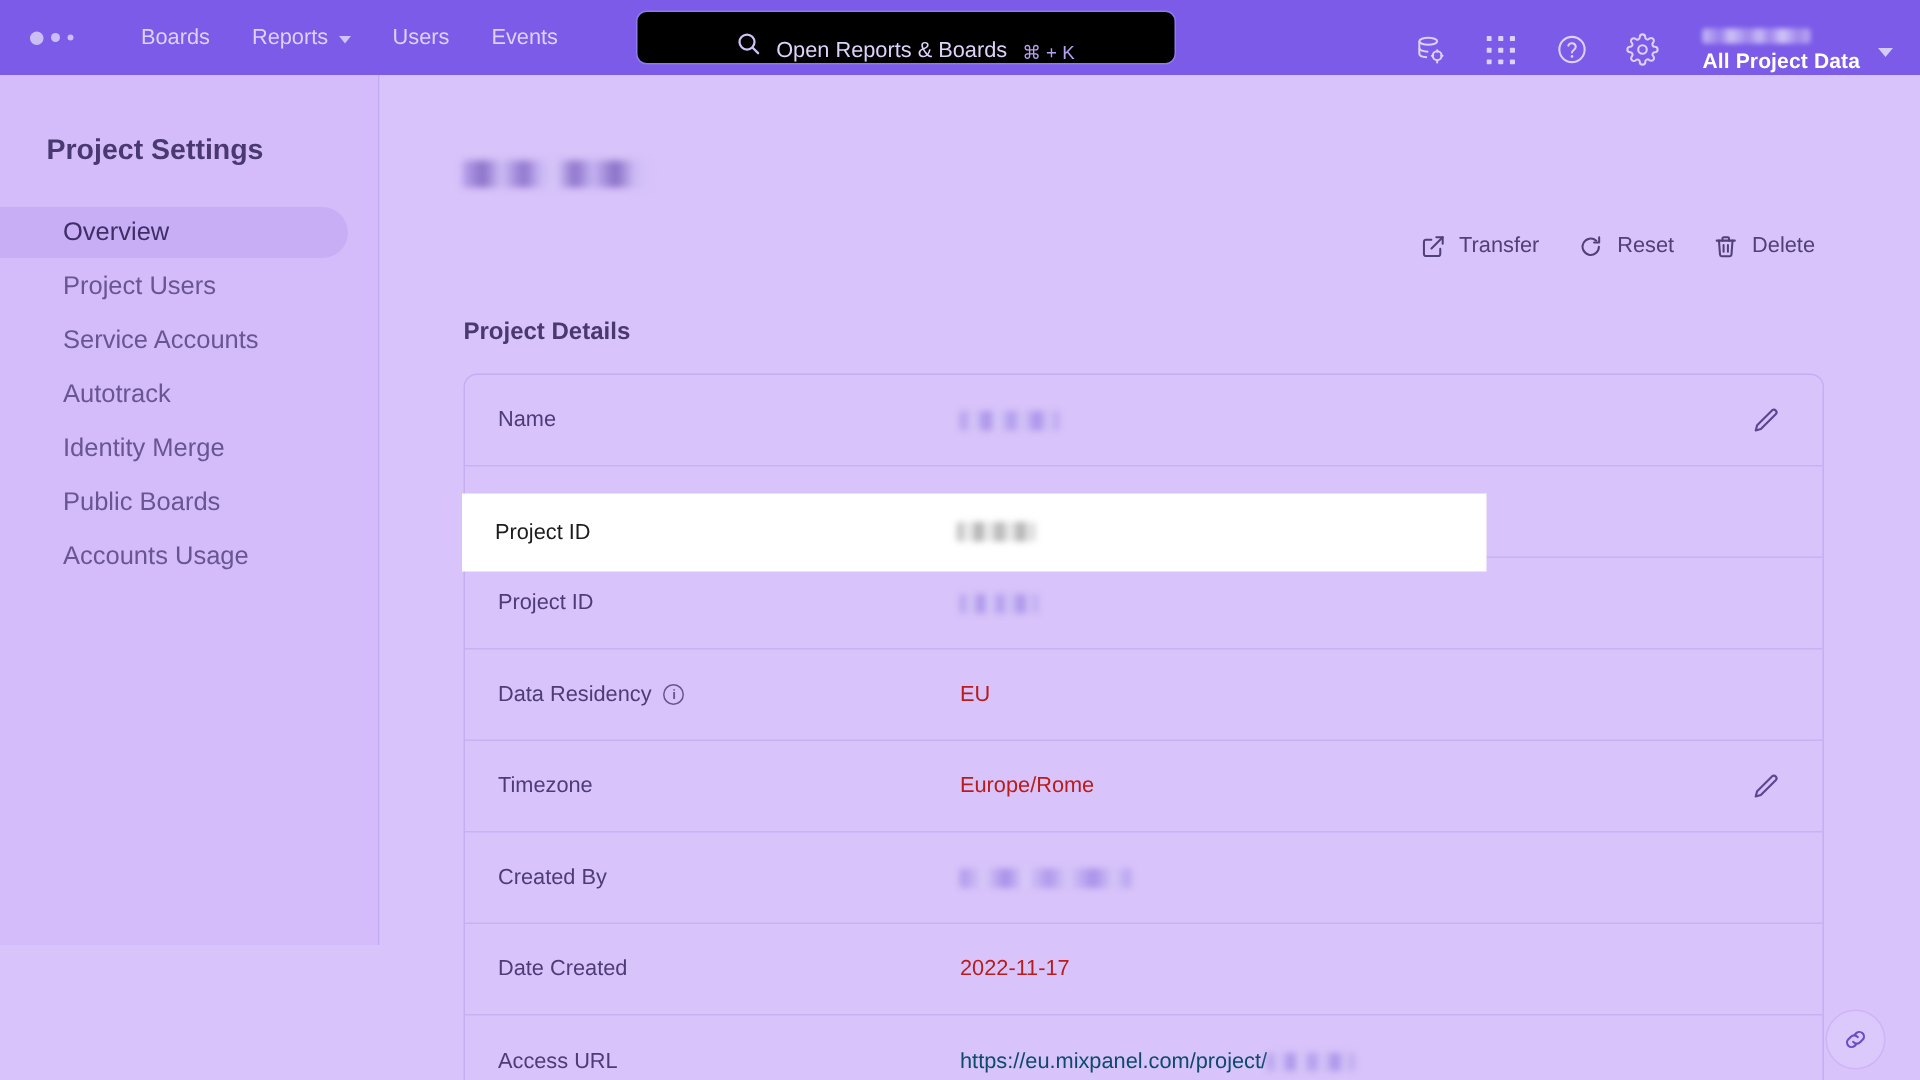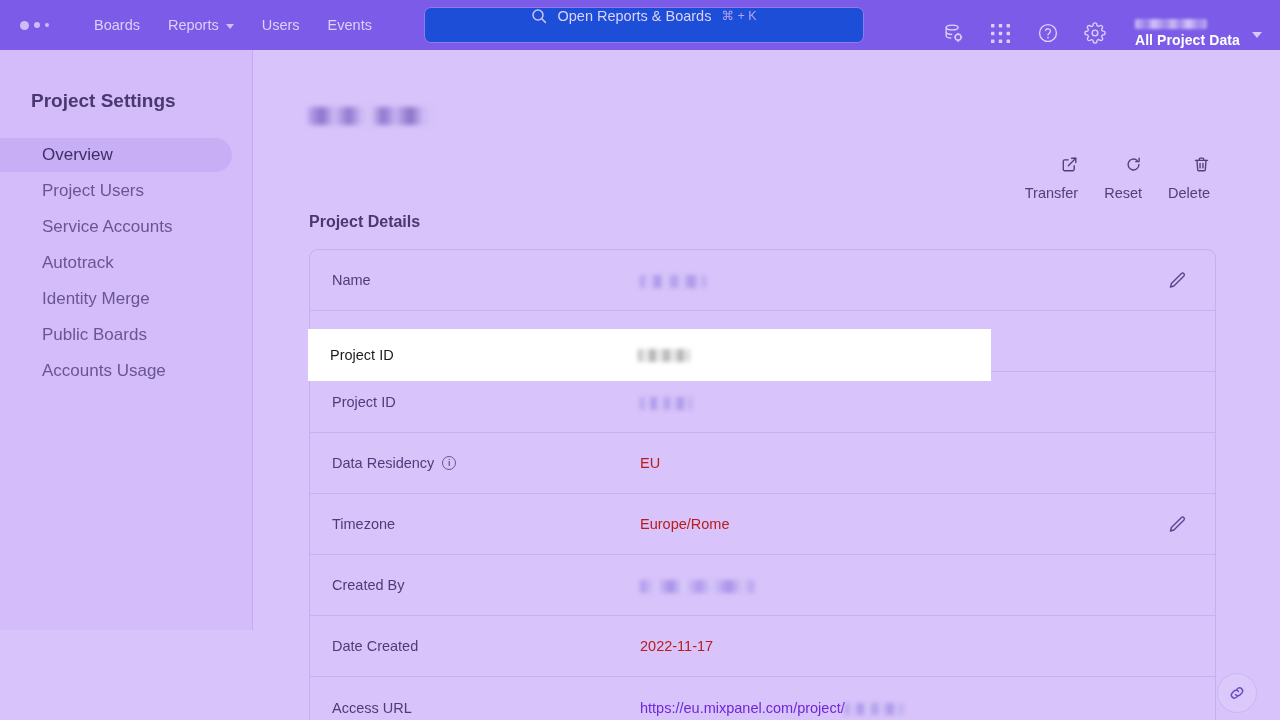--- a/index.html
+++ b/index.html
@@ -56,27 +56,27 @@
     border-left: 4.5px solid transparent;
     border-right: 4.5px solid transparent;
     border-top: 5px solid #CFC2F6;
     margin-top: 2px;
   }
 
   #searchbox {
     position: absolute;
     left: 424px;
     top: 7px;
-    width: 440px;
+    width: 360px;
     height: 36px;
     border: 1px solid #9279ED;
     border-radius: 7px;
-    background: #1d4ed8;
-    display: flex;
-    align-items: flex-start;
+    background: #000000;
+    display: flex;
+    align-items: flex-end;
     justify-content: center;
     gap: 10px;
     cursor: text;
   }
   #searchbox .sicon { display: block; }
   #search-ph { color: #DDD2F9; font-size: 14.5px; }
   #search-kbd { color: #B7A2F1; font-size: 12.5px; }
 
   #nav-right {
     position: absolute;
@@ -178,26 +178,25 @@
 
   #header-actions {
     position: absolute;
     right: 70px; top: 106px;
     display: flex;
     align-items: center;
     gap: 26px;
   }
   .hdr-btn {
     display: flex;
-    align-items: flex-end;
+    align-items: flex-start;
     gap: 9px;
     color: #51407A;
     font-size: 14.5px;
     cursor: pointer;
-    flex-direction: column;
   }
 
   #section-title {
     position: absolute;
     left: 56px; top: 163px;
     font-size: 16px;
     font-weight: bold;
     color: #4A3870;
   }
 
@@ -227,21 +226,21 @@
     display: flex;
     align-items: center;
     gap: 8px;
   }
   .dvalue {
     position: absolute;
     left: 330px;
     font-size: 14.5px;
     color: #b91c1c;
   }
-  .dvalue.link { color: #6d28d9; }
+  .dvalue.link { color: #0c4a6e; }
   .dedit {
     position: absolute;
     right: 28px;
     cursor: pointer;
     display: flex;
     align-items: center;
   }
 
   
   .blur-chip {

